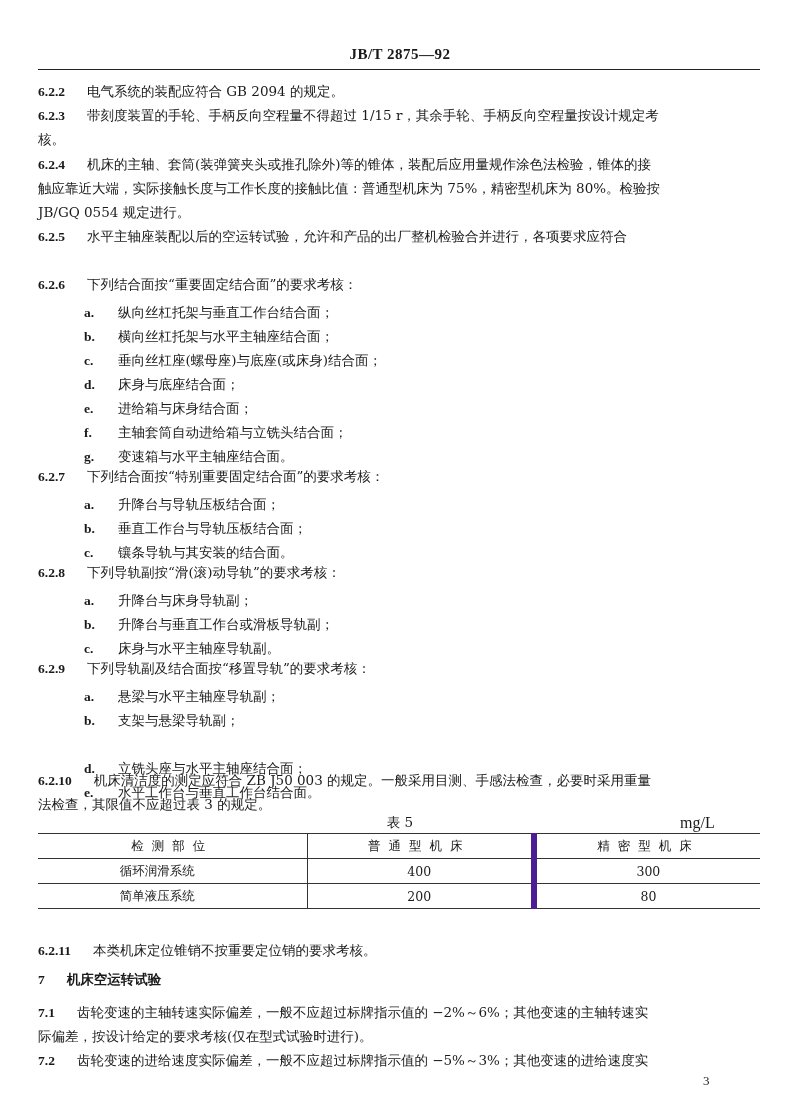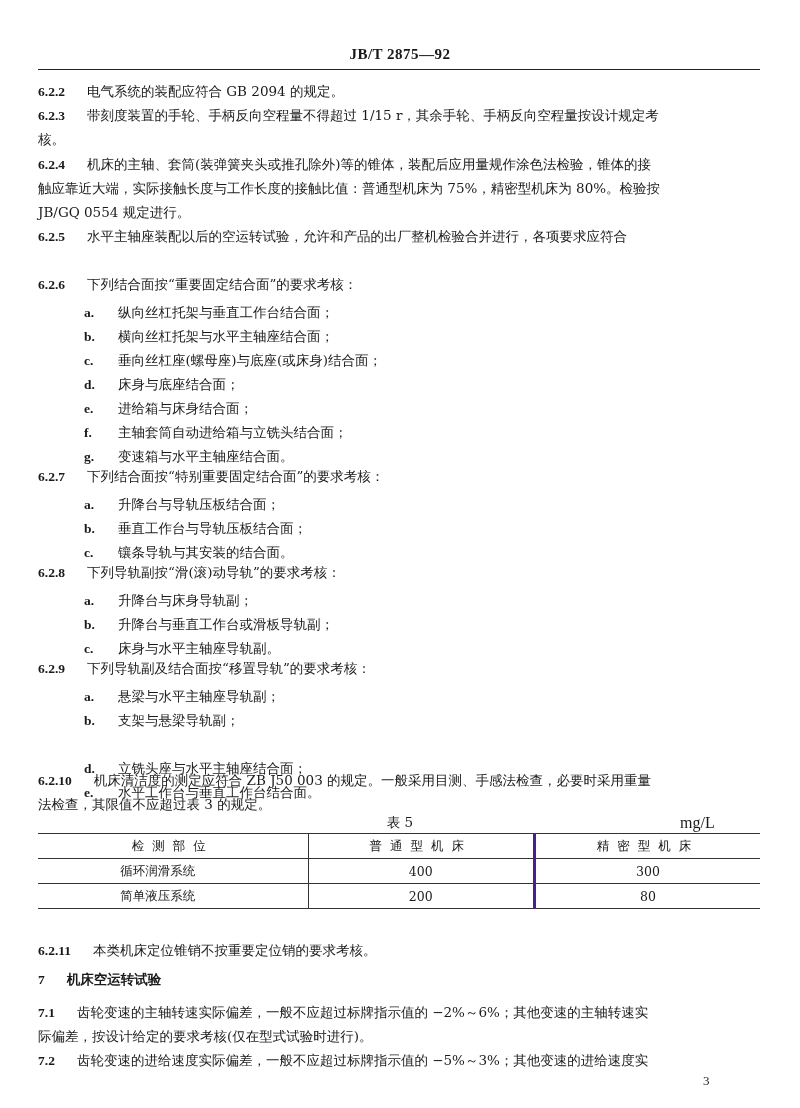--- a/index.html
+++ b/index.html
@@ -38,21 +38,21 @@
   table.t3 {
     position: absolute; top: 833px; left: 38px; width: 722px;
     border-collapse: collapse; font-size: 12.5px;
   }
   table.t3 th, table.t3 td {
     height: 24px; padding: 0; text-align: center; font-weight: normal;
     border-top: 1.2px solid #333; border-bottom: 1.2px solid #333;
   }
   table.t3 th { letter-spacing: 8px; text-align: center; }
   table.t3 .c1 { width: 252px; border-right: 1px solid #333; }
-  table.t3 .c2 { width: 235px; border-right: 3px solid #4c1d95; }
+  table.t3 .c2 { width: 235px; border-right: 6px solid #4c1d95; }
   table.t3 .c3 { width: 235px; }
   table.t3 td.c1 { text-align: center; padding-right: 30px; }
   .page-no {
     position: absolute; top: 1073px; left: 703px; font-size: 13px;
     font-family: "Liberation Serif", serif;
   }
   .watermark {
     position: absolute; top: 155px; left: 210px; font-size: 54px; font-weight: bold;
     color: #be185d; letter-spacing: 4px; font-family: "DejaVu Sans", sans-serif;
     z-index: -1; user-select: none;

